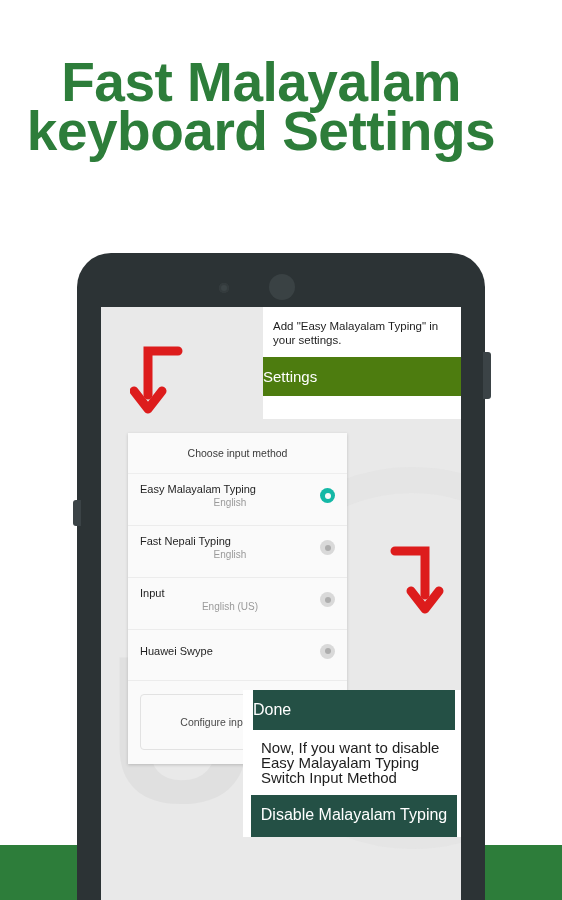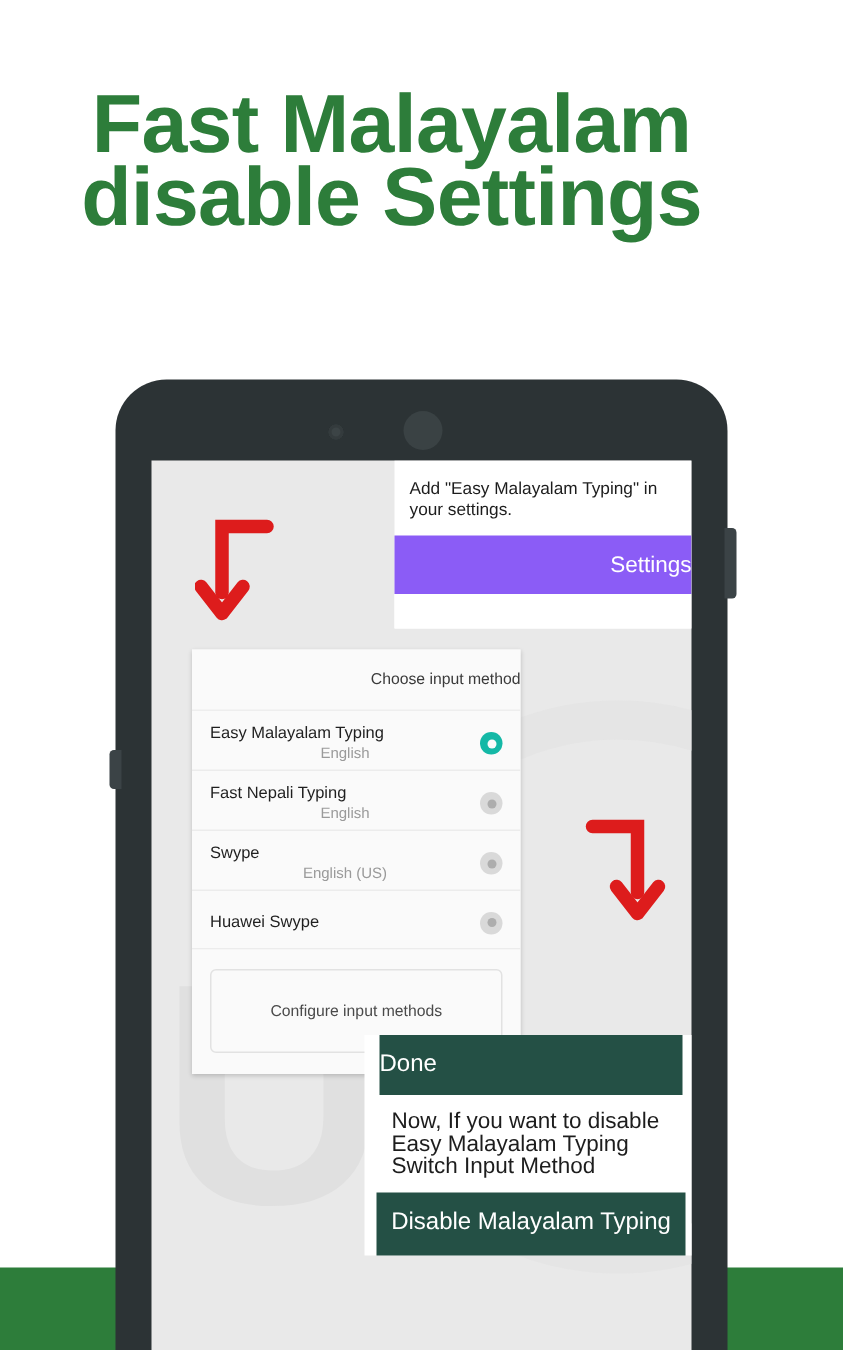--- a/index.html
+++ b/index.html
@@ -130,23 +130,23 @@
     background: #ffffff;
     padding: 0;
   }
   .card-settings .txt {
     font-size: 11.5px;
     line-height: 14px;
     color: #1d1d1d;
     padding: 12px 10px 10px 10px;
   }
   .btn-primary {
-    background: #8b5cf6;
+    background: #4d7c0f;
     color: #ffffff;
-    text-align: right;
+    text-align: left;
     font-size: 15px;
     padding: 11px 0;
     border: 0;
     width: 100%;
     display: block;
     font-family: "Liberation Sans", sans-serif;
   }
   .card-settings .tail {
     height: 23px;
     background: #ffffff;
@@ -155,31 +155,31 @@
   
   .card-input {
     position: absolute;
     left: 27px;   
     top: 126px;   
     width: 219px;
     background: #fafafa;
     box-shadow: 0 1px 3px rgba(0,0,0,.18);
   }
   .card-input-title {
-    text-align: right;
+    text-align: center;
     font-size: 10.5px;
     color: #3a3a3a;
     padding: 14px 0 14px 0;
     border-bottom: 1px solid #eeeeee;
     background: #fafafa;
   }
   .im-row {
     display: flex;
     align-items: center;
-    padding: 8px 12px 4px 12px;
+    padding: 8px 12px 16px 12px;
     border-bottom: 1px solid #ececec;
     background: #fafafa;
     min-height: 26px;
   }
   .im-texts { flex: 1; }
   .im-title {
     font-size: 11px;
     color: #1f1f1f;
     line-height: 14px;
   }
@@ -290,21 +290,21 @@
   .arrow-2 { left: 387px; top: 543px; }
 </style>
 </head>
 <body>
 
 <div class="bg-white"></div>
 <div class="bg-green-band"></div>
 
 <div class="headline">
   <span>Fast Malayalam</span>
-  <span class="l2">disable Settings</span>
+  <span class="l2">keyboard Settings</span>
 </div>
 
 <div class="phone">
 
   <div class="phone-cam"></div>
   <div class="phone-sensor"></div>
   <div class="btn-right"></div>
   <div class="btn-left"></div>
 
   <div class="screen">
@@ -332,21 +332,21 @@
       <div class="im-row">
         <div class="im-texts">
           <div class="im-title">Fast Nepali Typing</div>
           <div class="im-sub">English</div>
         </div>
         <div class="radio off"></div>
       </div>
 
       <div class="im-row">
         <div class="im-texts">
-          <div class="im-title">Swype</div>
+          <div class="im-title">Input</div>
           <div class="im-sub">English (US)</div>
         </div>
         <div class="radio off"></div>
       </div>
 
       <div class="im-row">
         <div class="im-texts">
           <div class="im-title">Huawei Swype</div>
         </div>
         <div class="radio off"></div>

